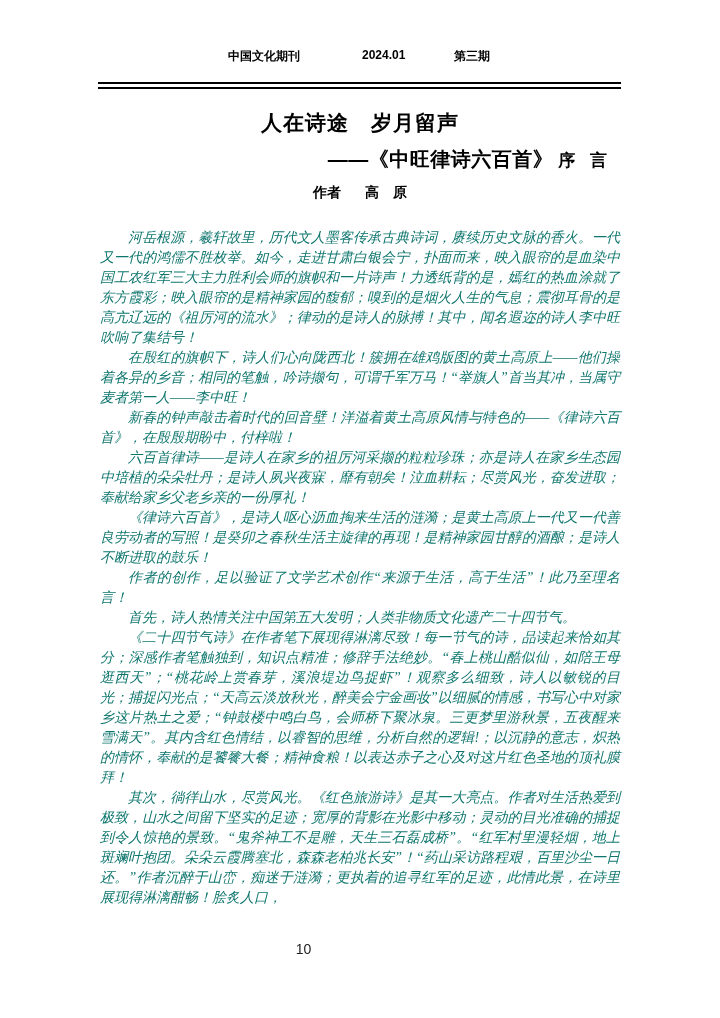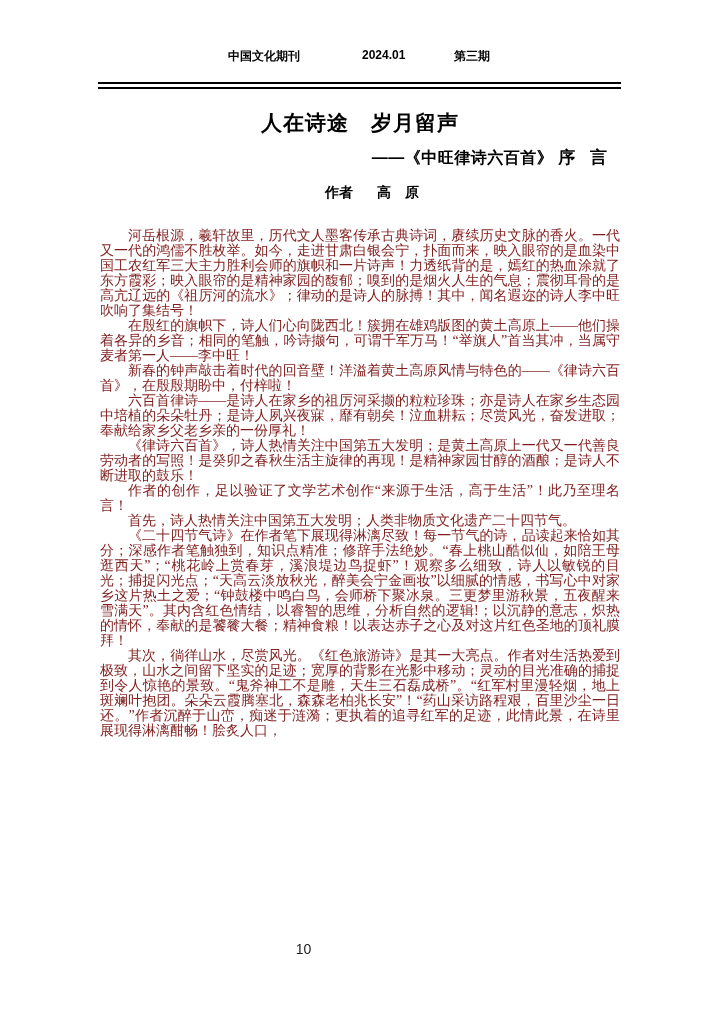--- a/index.html
+++ b/index.html
@@ -45,42 +45,43 @@
   }
   .article-subtitle {
     position: absolute;
     left: 100px; top: 146px; width: 512px;
     text-align: right;
     font-family: "Liberation Sans", sans-serif;
     font-weight: bold;
     color: #000;
     white-space: nowrap;
   }
-  .subtitle-main { font-size: 16px; letter-spacing: 0.5px; margin-left: 23px; }
+  .subtitle-main { font-size: 20px; letter-spacing: 0.5px; margin-left: 23px; }
   .subtitle-suffix { font-size: 17px; margin-left: 5px; letter-spacing: 5px; }
   .article-author {
     position: absolute;
-    left: 112px; top: 184px; width: 520px;
+    left: 100px; top: 184px; width: 520px;
     text-align: center;
     font-family: "Liberation Sans", sans-serif;
     font-weight: bold;
     font-size: 14px;
     color: #000;
     white-space: nowrap;
   }
   .author-name { margin-left: 24px; }
   
   .body-text {
     position: absolute;
     left: 100px; top: 228px; width: 520px;
     font-size: 14px;
-    line-height: 15px;
+    line-height: 20px;
     text-align: justify;
     text-justify: inter-character;
-    color: #7f1d1d;
+    color: #0f766e;
+    font-style: italic;
   }
   .body-text p { margin: 0; text-indent: 2em; }
   
   .page-number {
     position: absolute;
     left: 0; top: 941px; width: 607px;
     text-align: center;
     font-family: "Liberation Sans", sans-serif;
     font-size: 14px;
     color: #222;
@@ -107,21 +108,21 @@
 
   <div class="article-author">
     <span>作者</span><span class="author-name">高　原</span>
   </div>
 
   <div class="body-text">
     <p>河岳根源，羲轩故里，历代文人墨客传承古典诗词，赓续历史文脉的香火。一代又一代的鸿儒不胜枚举。如今，走进甘肃白银会宁，扑面而来，映入眼帘的是血染中国工农红军三大主力胜利会师的旗帜和一片诗声！力透纸背的是，嫣红的热血涂就了东方霞彩；映入眼帘的是精神家园的馥郁；嗅到的是烟火人生的气息；震彻耳骨的是高亢辽远的《祖厉河的流水》；律动的是诗人的脉搏！其中，闻名遐迩的诗人李中旺吹响了集结号！</p>
     <p>在殷红的旗帜下，诗人们心向陇西北！簇拥在雄鸡版图的黄土高原上——他们操着各异的乡音；相同的笔触，吟诗撷句，可谓千军万马！“举旗人”首当其冲，当属守麦者第一人——李中旺！</p>
     <p>新春的钟声敲击着时代的回音壁！洋溢着黄土高原风情与特色的——《律诗六百首》，在殷殷期盼中，付梓啦！</p>
     <p>六百首律诗——是诗人在家乡的祖厉河采撷的粒粒珍珠；亦是诗人在家乡生态园中培植的朵朵牡丹；是诗人夙兴夜寐，靡有朝矣！泣血耕耘；尽赏风光，奋发进取；奉献给家乡父老乡亲的一份厚礼！</p>
-    <p>《律诗六百首》，诗人热情关注中国第五大发明；是黄土高原上一代又一代善良劳动者的写照！是癸卯之春秋生活主旋律的再现！是精神家园甘醇的酒酿；是诗人不断进取的鼓乐！</p>
+    <p>《律诗六百首》，是诗人呕心沥血掏来生活的涟漪；是黄土高原上一代又一代善良劳动者的写照！是癸卯之春秋生活主旋律的再现！是精神家园甘醇的酒酿；是诗人不断进取的鼓乐！</p>
     <p>作者的创作，足以验证了文学艺术创作“来源于生活，高于生活”！此乃至理名言！</p>
     <p>首先，诗人热情关注中国第五大发明；人类非物质文化遗产二十四节气。</p>
     <p>《二十四节气诗》在作者笔下展现得淋漓尽致！每一节气的诗，品读起来恰如其分；深感作者笔触独到，知识点精准；修辞手法绝妙。“春上桃山酷似仙，如陪王母逛西天”；“桃花岭上赏春芽，溪浪堤边鸟捉虾”！观察多么细致，诗人以敏锐的目光；捕捉闪光点；“天高云淡放秋光，醉美会宁金画妆”以细腻的情感，书写心中对家乡这片热土之爱；“钟鼓楼中鸣白鸟，会师桥下聚冰泉。三更梦里游秋景，五夜醒来雪满天”。其内含红色情结，以睿智的思维，分析自然的逻辑!；以沉静的意志，炽热的情怀，奉献的是饕餮大餐；精神食粮！以表达赤子之心及对这片红色圣地的顶礼膜拜！</p>
     <p>其次，徜徉山水，尽赏风光。《红色旅游诗》是其一大亮点。作者对生活热爱到极致，山水之间留下坚实的足迹；宽厚的背影在光影中移动；灵动的目光准确的捕捉到令人惊艳的景致。“鬼斧神工不是雕，天生三石磊成桥”。“红军村里漫轻烟，地上斑斓叶抱团。朵朵云霞腾塞北，森森老柏兆长安”！“药山采访路程艰，百里沙尘一日还。”作者沉醉于山峦，痴迷于涟漪；更执着的追寻红军的足迹，此情此景，在诗里展现得淋漓酣畅！脍炙人口，</p>
   </div>
 
   <div class="page-number">10</div>
 
 </div>
 

